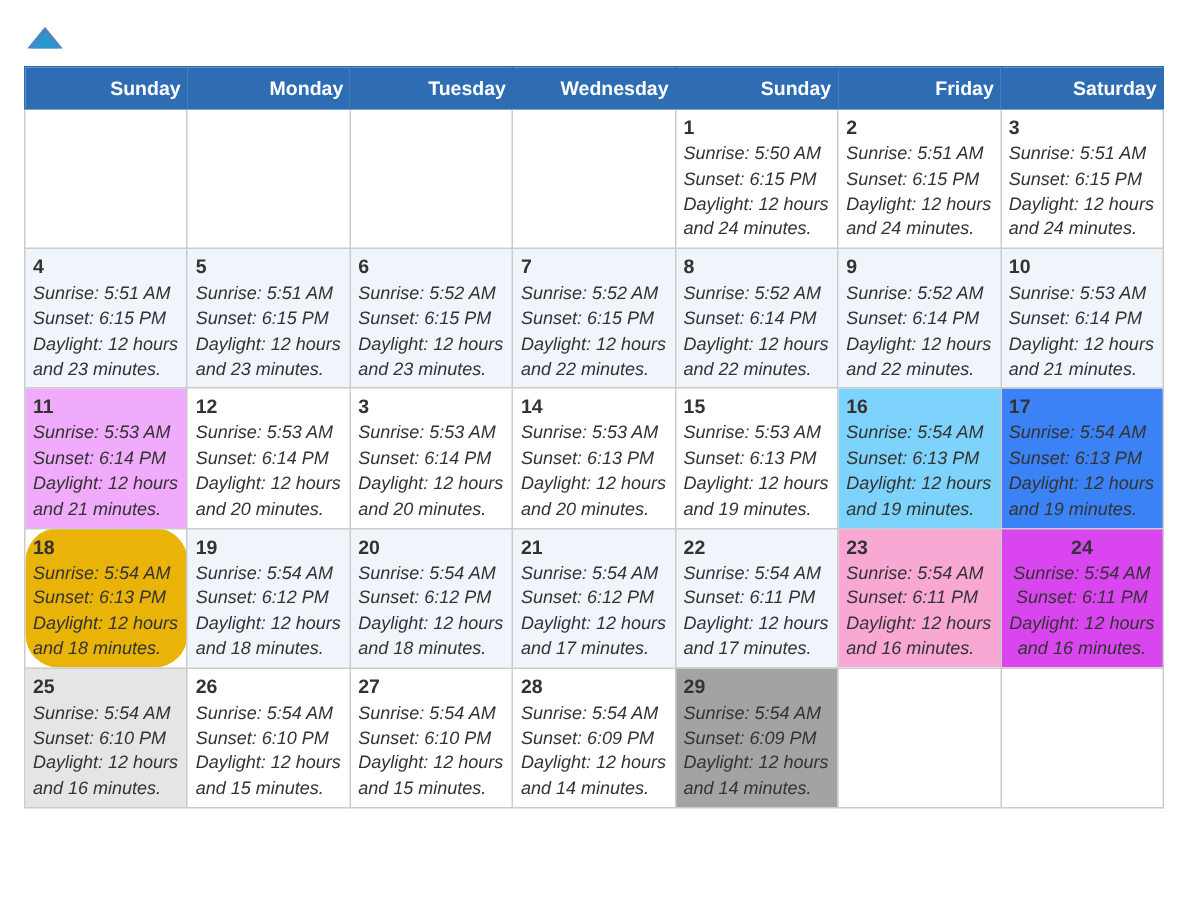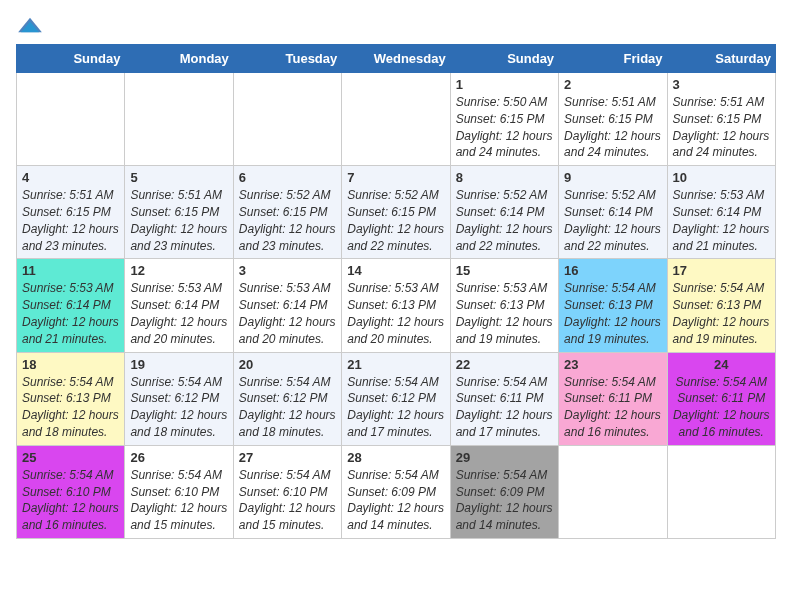--- a/index.html
+++ b/index.html
@@ -187,21 +187,21 @@
 Daylight: 12 hours and 22 minutes.</div>
         </td>
         <td style="background-color: rgb(240, 244, 251);">
           <span class="day-num">10</span>
           <div class="day-info">Sunrise: 5:53 AM
 Sunset: 6:14 PM
 Daylight: 12 hours and 21 minutes.</div>
         </td>
       </tr>
       <tr>
-        <td style="background-color: #5eead4;">
+        <td style="background-color: #f0abfc;">
           <span class="day-num">11</span>
           <div class="day-info">Sunrise: 5:53 AM
 Sunset: 6:14 PM
 Daylight: 12 hours and 21 minutes.</div>
         </td>
         <td style="background-color: rgb(255, 255, 255);">
           <span class="day-num">12</span>
           <div class="day-info">Sunrise: 5:53 AM
 Sunset: 6:14 PM
 Daylight: 12 hours and 20 minutes.</div>
@@ -223,29 +223,29 @@
           <div class="day-info">Sunrise: 5:53 AM
 Sunset: 6:13 PM
 Daylight: 12 hours and 19 minutes.</div>
         </td>
         <td style="background-color: #7dd3fc;">
           <span class="day-num">16</span>
           <div class="day-info">Sunrise: 5:54 AM
 Sunset: 6:13 PM
 Daylight: 12 hours and 19 minutes.</div>
         </td>
-        <td style="background-color: #fef9c3; margin-left: 45px;">
+        <td style="background-color: #3b82f6; margin-left: 45px;">
           <span class="day-num">17</span>
           <div class="day-info">Sunrise: 5:54 AM
 Sunset: 6:13 PM
 Daylight: 12 hours and 19 minutes.</div>
         </td>
       </tr>
       <tr>
-        <td style="background-color: #fef9c3;">
+        <td style="background-color: #eab308; border-radius: 22px;">
           <span class="day-num">18</span>
           <div class="day-info">Sunrise: 5:54 AM
 Sunset: 6:13 PM
 Daylight: 12 hours and 18 minutes.</div>
         </td>
         <td style="background-color: rgb(240, 244, 251);">
           <span class="day-num">19</span>
           <div class="day-info">Sunrise: 5:54 AM
 Sunset: 6:12 PM
 Daylight: 12 hours and 18 minutes.</div>
@@ -275,21 +275,21 @@
 Daylight: 12 hours and 16 minutes.</div>
         </td>
         <td style="background-color: #d946ef; text-align: center;">
           <span class="day-num">24</span>
           <div class="day-info">Sunrise: 5:54 AM
 Sunset: 6:11 PM
 Daylight: 12 hours and 16 minutes.</div>
         </td>
       </tr>
       <tr>
-        <td style="background-color: #d946ef; margin-top: 11px;">
+        <td style="background-color: #e5e5e5; margin-top: 11px;">
           <span class="day-num">25</span>
           <div class="day-info">Sunrise: 5:54 AM
 Sunset: 6:10 PM
 Daylight: 12 hours and 16 minutes.</div>
         </td>
         <td style="background-color: rgb(255, 255, 255);">
           <span class="day-num">26</span>
           <div class="day-info">Sunrise: 5:54 AM
 Sunset: 6:10 PM
 Daylight: 12 hours and 15 minutes.</div>

